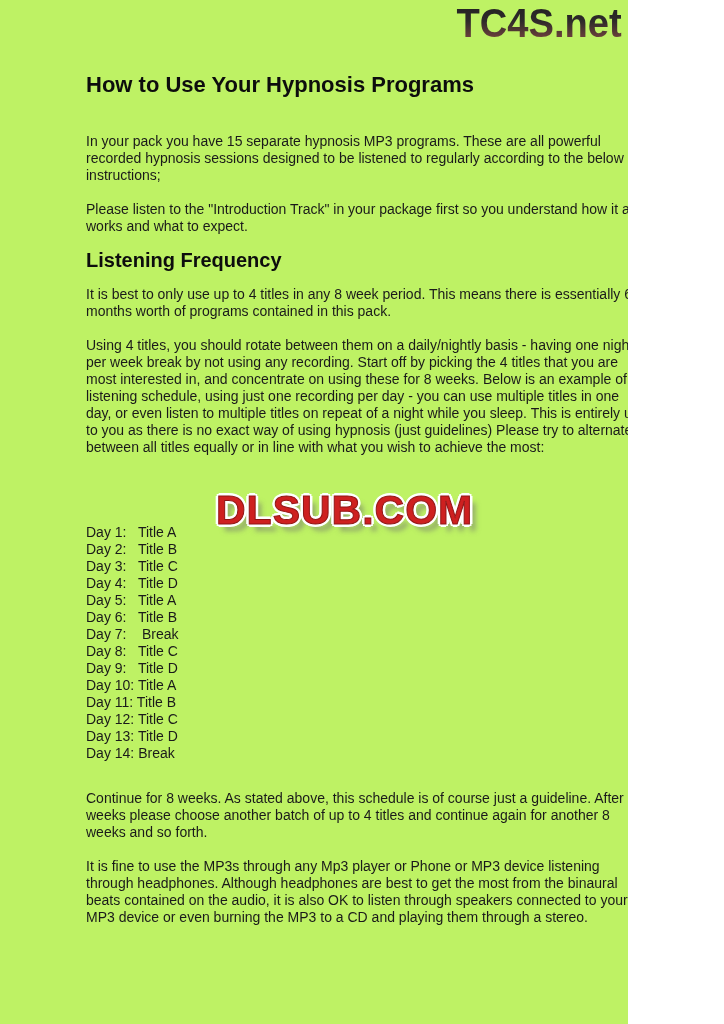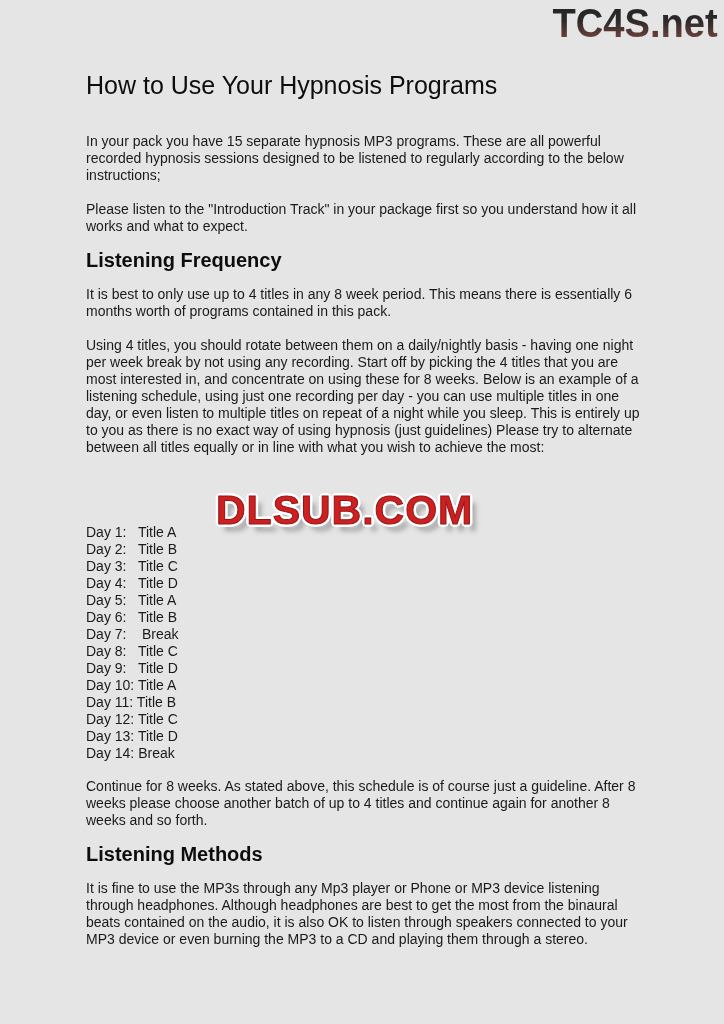--- a/index.html
+++ b/index.html
@@ -1,47 +1,47 @@
 <!DOCTYPE html>
 <html><head>
 <meta charset="utf-8">
 <style>
   html,body { margin:0; padding:0; background:#ffffff; }
   .page {
     position:relative;
-    width:724px; height:1024px;
-    background:#e5e5e5;
+    width:628px; height:1024px;
+    background:#bef264;
     overflow:hidden;
     font-family:"Liberation Sans", sans-serif;
     color:#1a1a1a;
   }
   .content {
     position:absolute;
     left:86px; top:70px;
     width:562px;
     font-size:14px;
     line-height:17px;
   }
   .doc-title {
-    font-size:25px;
+    font-size:22px;
     line-height:30px;
-    font-weight:normal;
+    font-weight:bold;
     color:#0d0d0d;
     margin:0 0 33px 0;
   }
   .content p { margin:12px 0 17px 0; }
   .content h2 {
     font-size:20px;
     line-height:17px;
     font-weight:bold;
     margin:0 0 17px 0;
     color:#0d0d0d;
   }
   .schedule {
-    margin:0 0 16px 0;
+    margin:0 0 28px 0;
     white-space:pre;
   }
   .schedule-line { line-height:17px; }
 
   
   .logo-top {
     position:absolute;
     top:0; right:6px;
     font-size:41px;
     line-height:47px;
@@ -107,20 +107,19 @@
     <p>It is best to only use up to 4 titles in any 8 week period. This means there is essentially 6 months worth of programs contained in this pack.</p>
     <p>Using 4 titles, you should rotate between them on a daily/nightly basis - having one night per week break by not using any recording. Start off by picking the 4 titles that you are most interested in, and concentrate on using these for 8 weeks. Below is an example of a listening schedule, using just one recording per day - you can use multiple titles in one day, or even listen to multiple titles on repeat of a night while you sleep. This is entirely up to you as there is no exact way of using hypnosis (just guidelines) Please try to alternate between all titles equally or in line with what you wish to achieve the most:</p>
 
 
     <div class="schedule">
       
     <div class="schedule-line">Day 1:   Title A</div><div class="schedule-line">Day 2:   Title B</div><div class="schedule-line">Day 3:   Title C</div><div class="schedule-line">Day 4:   Title D</div><div class="schedule-line">Day 5:   Title A</div><div class="schedule-line">Day 6:   Title B</div><div class="schedule-line">Day 7:    Break</div><div class="schedule-line">Day 8:   Title C</div><div class="schedule-line">Day 9:   Title D</div><div class="schedule-line">Day 10: Title A</div><div class="schedule-line">Day 11: Title B</div><div class="schedule-line">Day 12: Title C</div><div class="schedule-line">Day 13: Title D</div><div class="schedule-line">Day 14: Break</div></div>
 
     <p>Continue for 8 weeks. As stated above, this schedule is of course just a guideline. After 8 weeks please choose another batch of up to 4 titles and continue again for another 8 weeks and so forth.</p>
 
-    <h2>Listening Methods</h2>
     <p>It is fine to use the MP3s through any Mp3 player or Phone or MP3 device listening through headphones. Although headphones are best to get the most from the binaural beats contained on the audio, it is also OK to listen through speakers connected to your MP3 device or even burning the MP3 to a CD and playing them through a stereo.</p>
   </div>
 
   <div class="logo-middle">DLSUB.COM</div>
 
 
 </div>
 
 </body></html>

